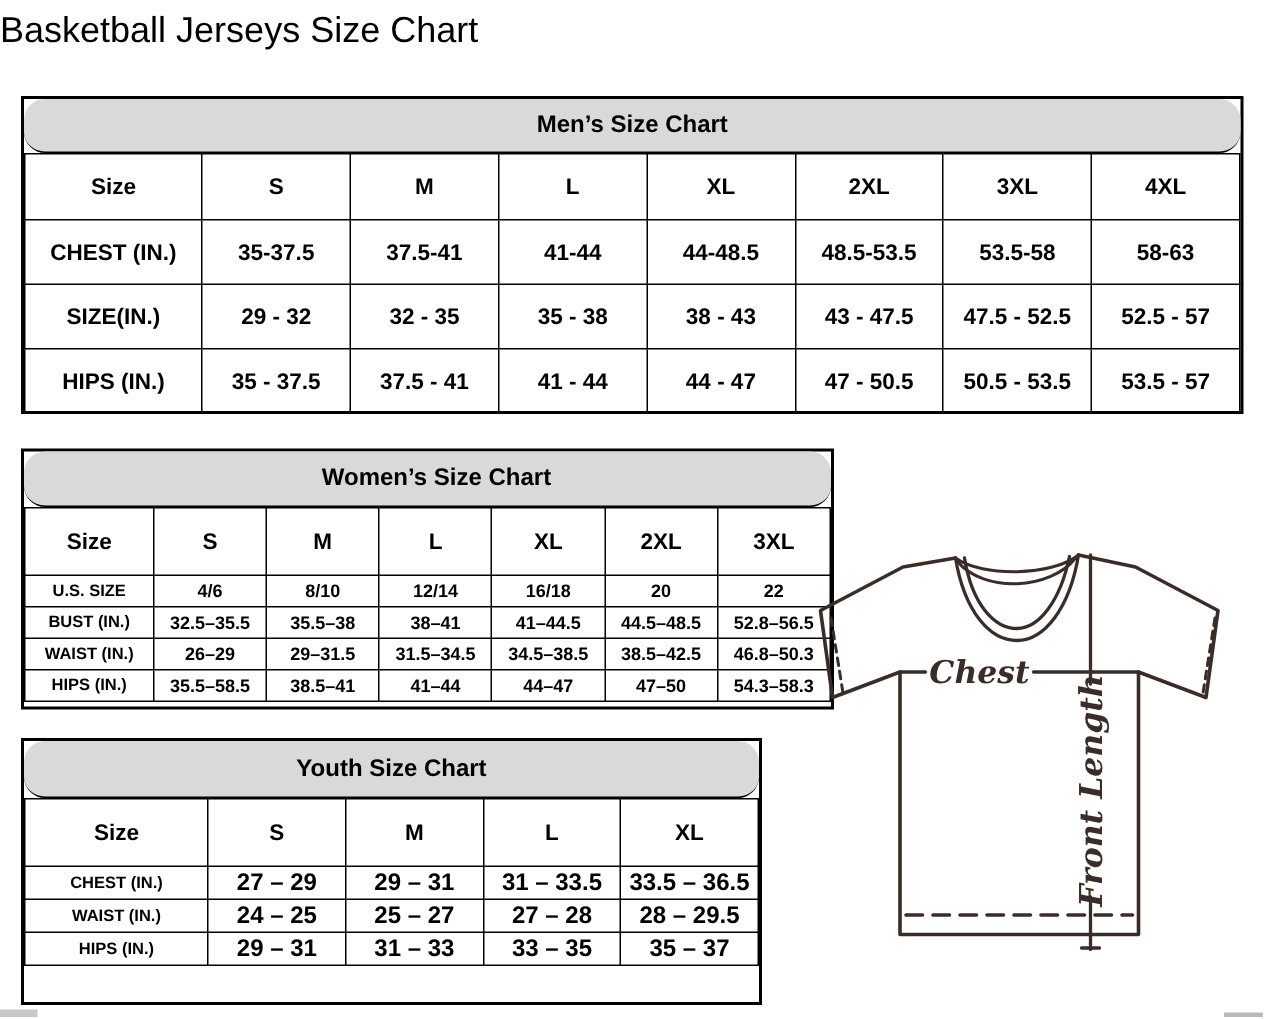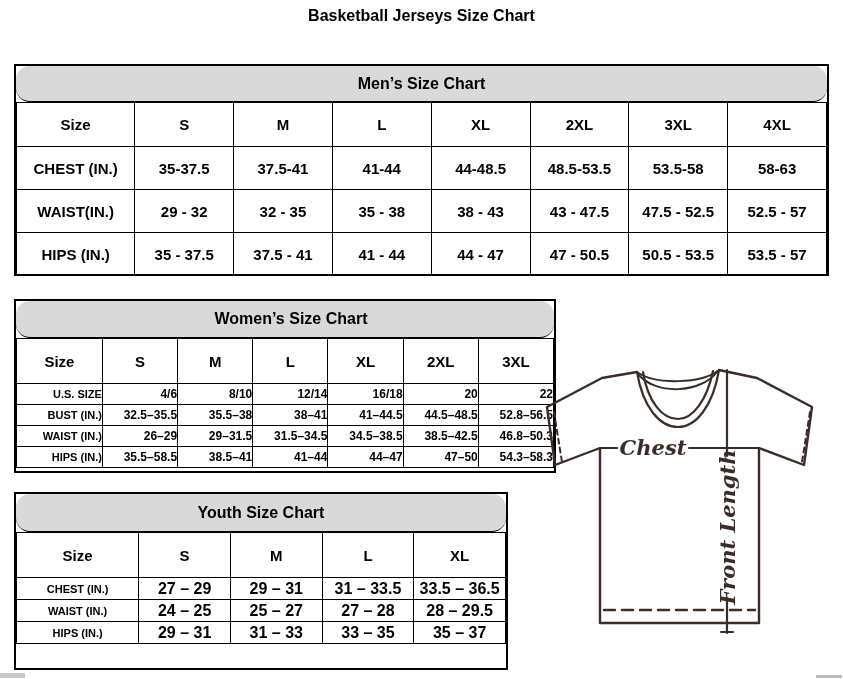--- a/index.html
+++ b/index.html
@@ -1,21 +1,21 @@
 <!DOCTYPE html>
 <html><head>
 <meta charset="utf-8">
 <style>
   * { margin:0; padding:0; box-sizing:border-box; }
   html,body { width:843px; height:679px; background:#ffffff; overflow:hidden;
               font-family:"Liberation Sans", sans-serif; }
   .stage { position:relative; width:843px; height:679px; background:#fff; }
 
-  .page-title { position:absolute; top:7px; left:0; width:100%; text-align:center;
-                font-size:16px; font-weight:bold; color:#000; }
+  .page-title { position:absolute; top:7px; left:0; width:100%; text-align:left;
+                font-size:24px; font-weight:normal; color:#000; }
 
   .chart-box { position:absolute; border:2px solid #000; background:#fff; }
   .banner { background:#d9d9d9; border-bottom:1px solid #000; text-align:center;
             font-weight:bold; font-size:16px; color:#000;
             display:flex; align-items:center; justify-content:center;border-radius:14px; }
 
   table.size-table { border-collapse:collapse; width:100%; table-layout:fixed; }
   table.size-table th, table.size-table td {
       border:1px solid #000; text-align:center; vertical-align:middle;
       font-weight:bold; color:#000; overflow:hidden; white-space:nowrap; }
@@ -24,21 +24,21 @@
   #men { left:14px; top:64px; width:815px; height:212px; }
   #men .banner { height:36px; }
   #men th { height:44px; font-size:15px; }
   #men td { height:43px; font-size:15px; }
   #men th:first-child { width:14.6%; }
 
   
   #women { left:14px; top:299px; width:542px; height:174px; }
   #women .banner { height:37px;padding-left:12px; }
   #women th { height:45px; font-size:15px; }
-  #women td { height:21px; font-size:12px;text-align:right; }
+  #women td { height:21px; font-size:12px; }
   #women td:first-child { font-size:11px; }
   #women th:first-child { width:16%; }
 
   
   #youth { left:14px; top:492px; width:494px; height:178px; }
   #youth .banner { height:38px; }
   #youth th { height:45px; font-size:15px; }
   #youth td { height:22px; font-size:16px; }
   #youth td:first-child { font-size:11px; }
   #youth th:first-child { width:25%; }
@@ -79,21 +79,21 @@
             <td>CHEST (IN.)</td>
             <td>35-37.5</td>
             <td>37.5-41</td>
             <td>41-44</td>
             <td>44-48.5</td>
             <td>48.5-53.5</td>
             <td>53.5-58</td>
             <td>58-63</td>
           </tr>
           <tr>
-            <td>WAIST(IN.)</td>
+            <td>SIZE(IN.)</td>
             <td>29 - 32</td>
             <td>32 - 35</td>
             <td>35 - 38</td>
             <td>38 - 43</td>
             <td>43 - 47.5</td>
             <td>47.5 - 52.5</td>
             <td>52.5 - 57</td>
           </tr>
           <tr>
             <td>HIPS (IN.)</td>

